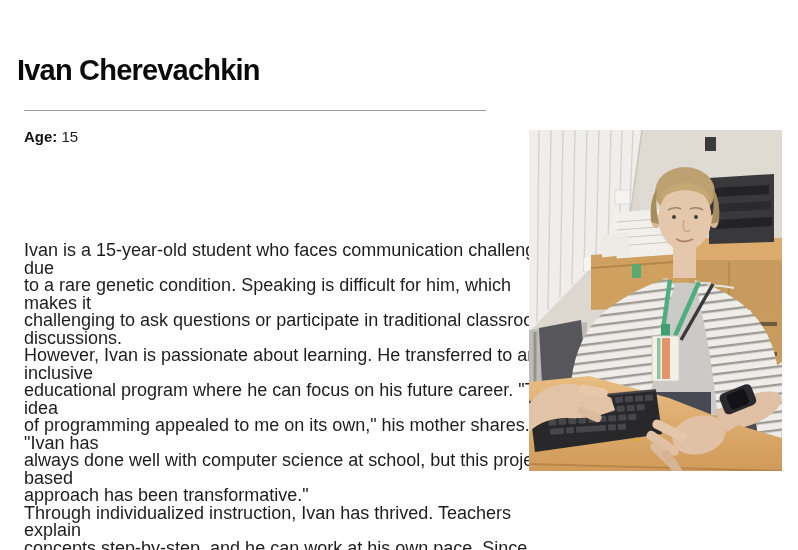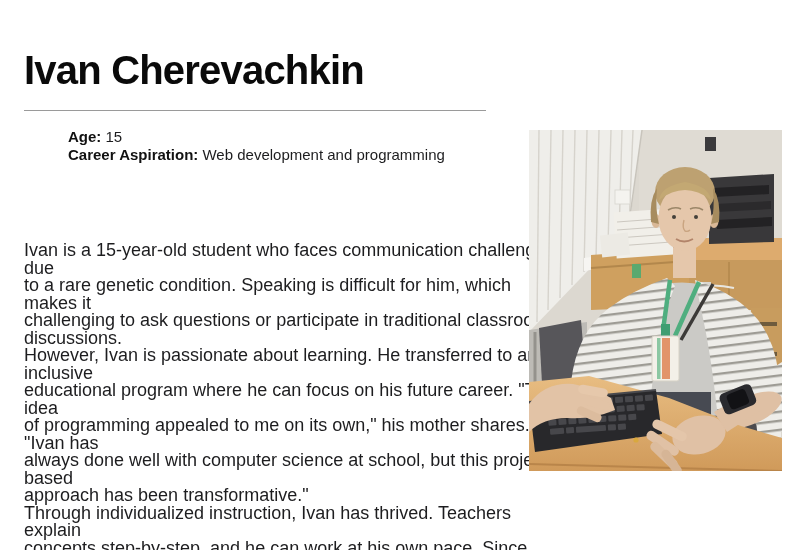--- a/index.html
+++ b/index.html
@@ -2,34 +2,34 @@
 <html><head>
 <meta charset="utf-8">
 <style>
   * { margin:0; padding:0; box-sizing:border-box; }
   html,body { background:#ffffff; }
   .page {
     position:relative; width:798px; height:550px; background:#ffffff;
     font-family:"Liberation Sans", sans-serif; color:#1d1d1f; overflow:hidden;
   }
   .page-title {
-    position:absolute; left:24px; top:46px;
-    font-size:40px; font-weight:700; letter-spacing:-0.8px; color:#0a0a0a;
+    position:absolute; left:17px; top:46px;
+    font-size:29px; font-weight:700; letter-spacing:-0.8px; color:#0a0a0a;
     line-height:48px; white-space:nowrap;
   }
   .divider {
     position:absolute; left:24px; top:110px; width:462px; height:0;
     border-top:1px solid #9a9a9a;
   }
   .info-block {
     position:absolute; left:24px; top:128px; width:540px;
     font-size:15px; line-height:17.5px; color:#1d1d1f;
   }
   .info-row { white-space:normal; }
-  .info-label { font-weight:700; color:#111;margin-left:44px; }
+  .info-label { font-weight:700; color:#111; }
   .info-value { white-space:pre-line;margin-top:17px; }
   .bio {
     position:absolute; left:24px; top:212px; width:540px;
     font-size:18px; line-height:17.5px; color:#1d1d1f;
     white-space:pre-line;
     margin-top:30px;
   }
   .photo {
     position:absolute; left:529px; top:130px; width:253px; height:341px;
   }
@@ -39,21 +39,20 @@
 <body>
 
 <div class="page">
 
   <h1 class="page-title">Ivan Cherevachkin</h1>
 
   <div class="divider"></div>
 
   <div class="info-block">
     <div class="info-row"><span class="info-label">Age:</span> <span class="info-value">15</span></div>
-    <div class="info-row"><span class="info-label">Career Aspiration:</span> <span class="info-value">Web development and programming</span></div>
   </div>
 
   <div class="bio">Ivan is a 15-year-old student who faces communication challenges due
 to a rare genetic condition. Speaking is difficult for him, which makes it
 challenging to ask questions or participate in traditional classroom
 discussions.
 However, Ivan is passionate about learning. He transferred to an inclusive
 educational program where he can focus on his future career. "The idea
 of programming appealed to me on its own," his mother shares. "Ivan has
 always done well with computer science at school, but this project-based

